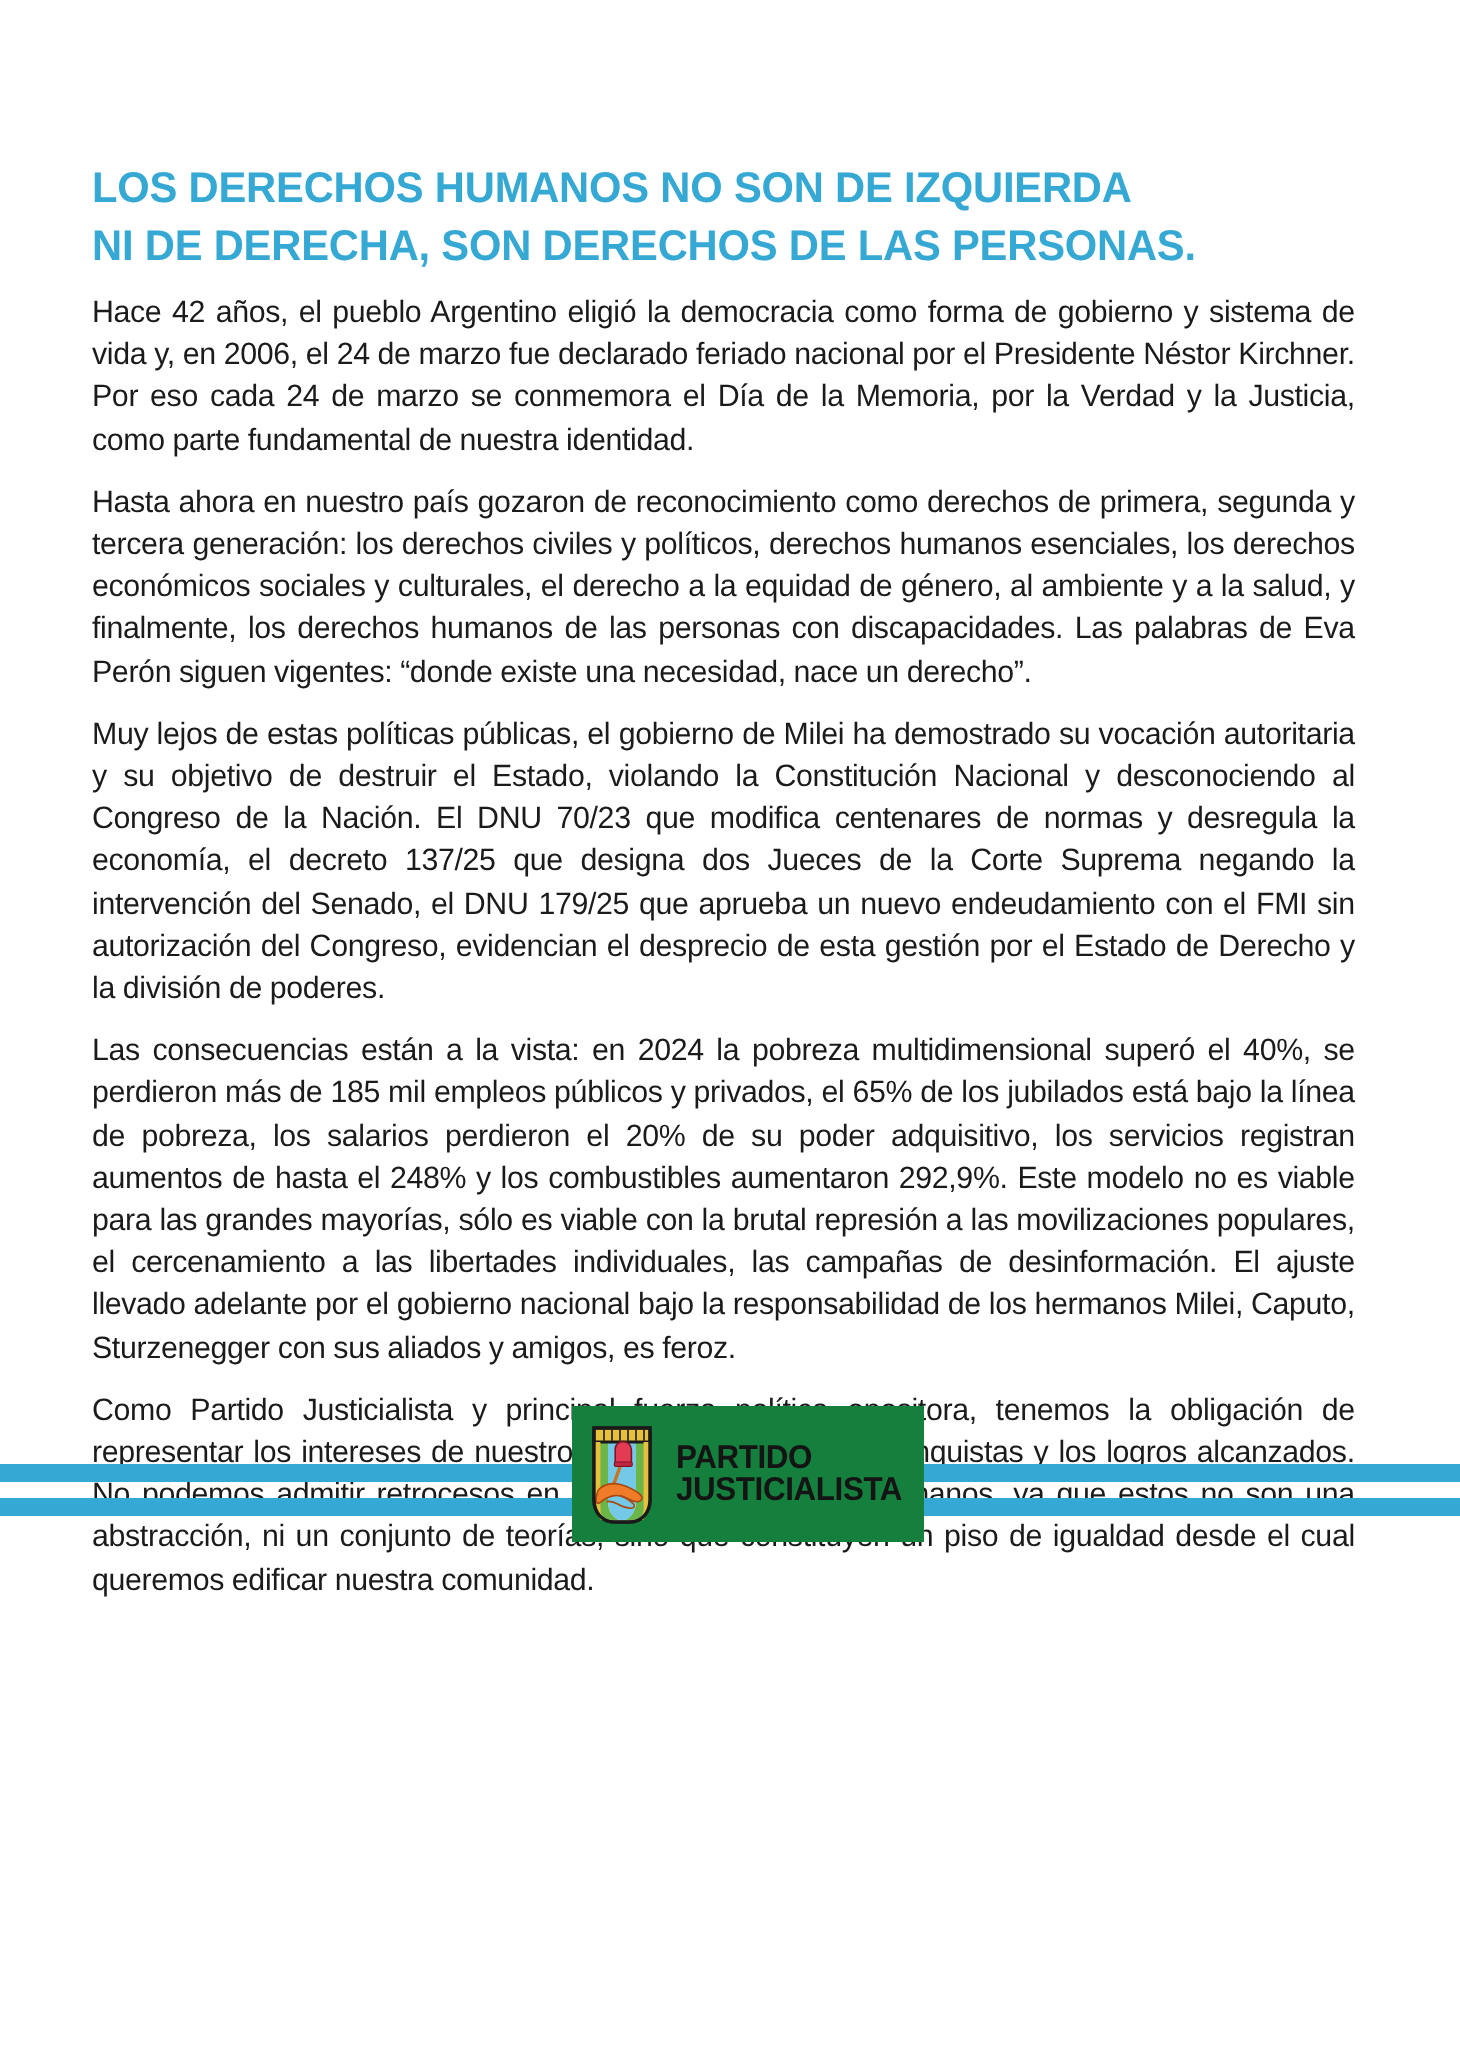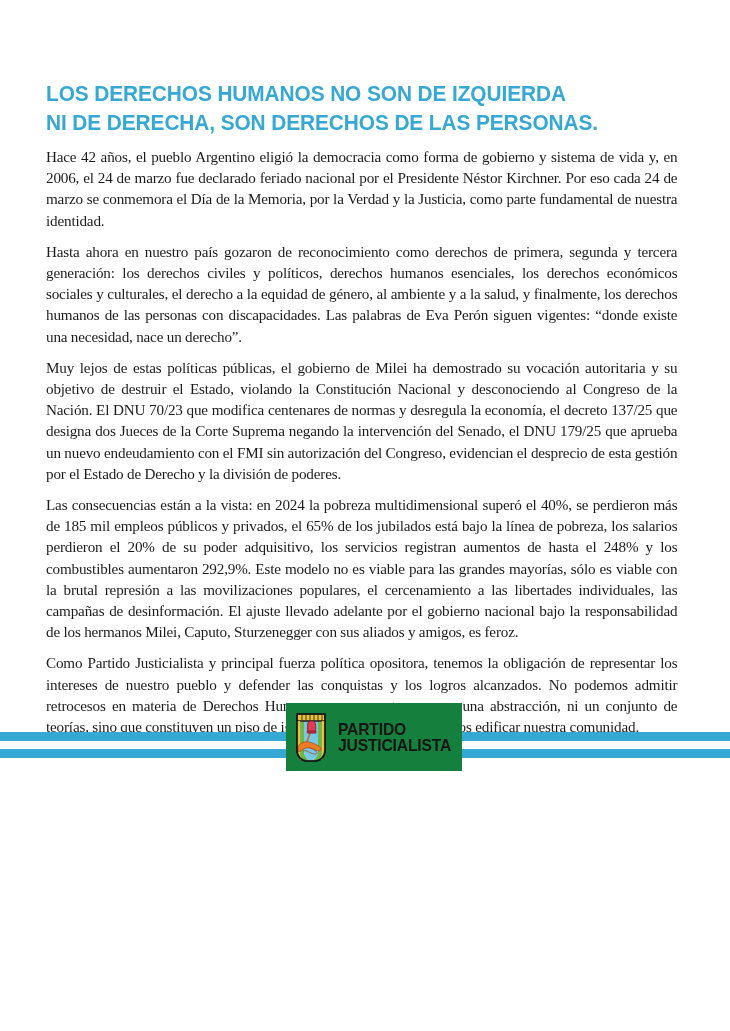--- a/index.html
+++ b/index.html
@@ -44,21 +44,20 @@
     display: block;
     white-space: nowrap;
   }
 
   
   .body-copy {
     position: absolute;
     left: 46px;
     top: 146px;
     width: 641px;
-    font-family: Liberation Serif, serif;
   }
   .body-copy p {
     margin: 0 0 10px 0;
     color: #1b1b1b;
     font-size: 15.4px;
     line-height: 21.2px;
     text-align: justify;
     text-justify: inter-word;
     letter-spacing: -0.18px;
     word-spacing: -0.1px;

